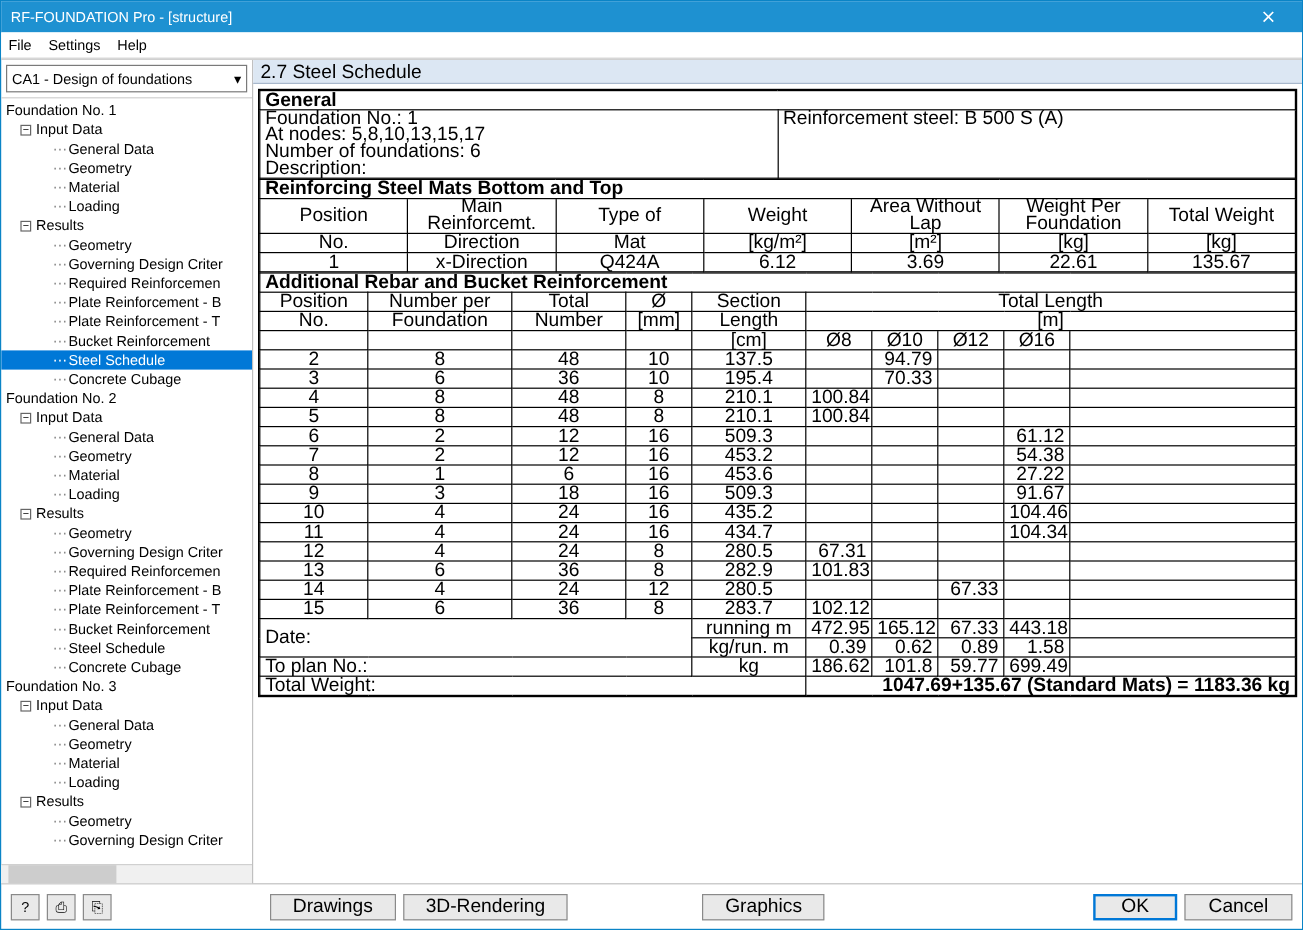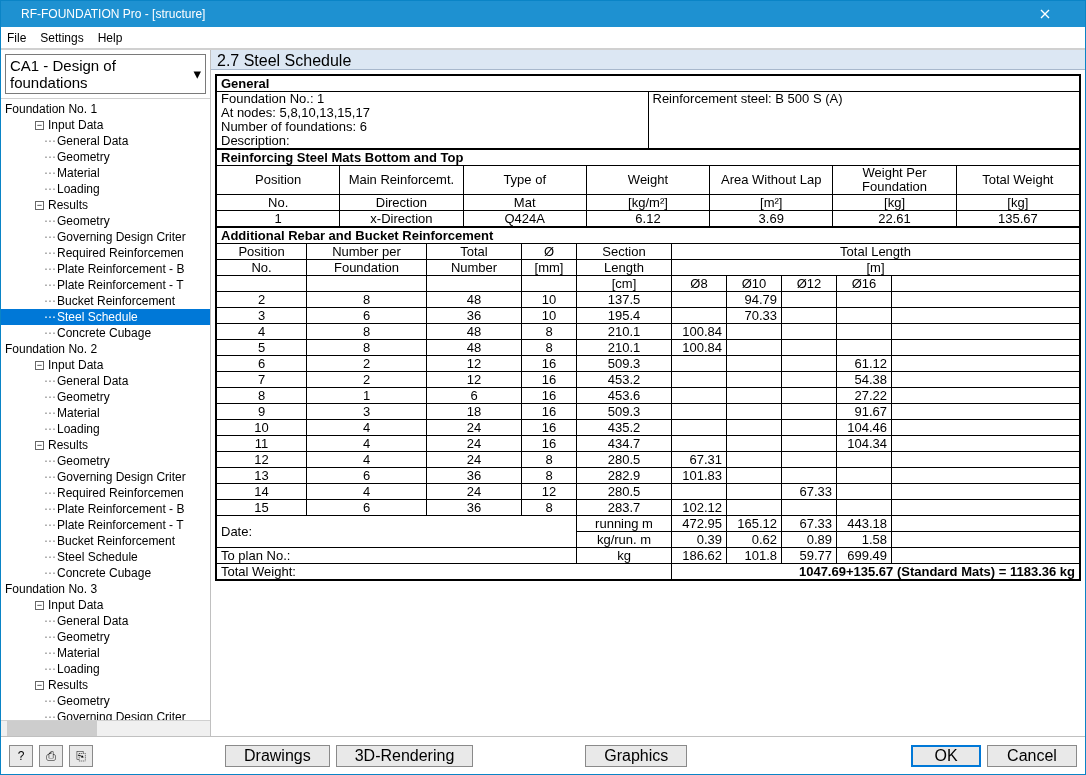--- a/index.html
+++ b/index.html
@@ -1,39 +1,39 @@
 <!DOCTYPE html>
 <html><head>
 <meta charset="utf-8">
 <style>
   * { box-sizing: border-box; }
   html, body { margin: 0; padding: 0; font-family: "Segoe UI", Tahoma, sans-serif; font-size: 12px; background: #fff; color: #000; }
   .window { width: 1086px; height: 775px; display: flex; flex-direction: column; border: 1px solid #0a84c6; }
-  .titlebar { height: 26px; background: #1e91d1; color: #fff; display: flex; align-items: center; padding: 0 20px; justify-content: space-between; }
+  .titlebar { height: 26px; background: #1e91d1; color: #fff; display: flex; align-items: center; padding: 0 8px; justify-content: space-between; }
   .titlebar .title { font-size: 12px; }
   .titlebar .close { width: 40px; height: 100%; display: flex; align-items: center; justify-content: center; cursor: pointer; }
   .menubar { height: 22px; background: #fff; border-bottom: 1px solid #d0d0d0; display: flex; align-items: center; padding: 0 6px; gap: 14px; }
   .menubar span { cursor: default; }
   .body { flex: 1; display: flex; border-top: 1px solid #d0d0d0; min-height: 0; }
   .left { width: 210px; display: flex; flex-direction: column; border-right: 1px solid #c0c0c0; }
-  .combo { margin: 4px; height: 40px; border: 1px solid #7a7a7a; display: flex; align-items: center; justify-content: space-between; padding: 0 4px; background: #fff; font-size: 15px; }
+  .combo { margin: 4px; height: 23px; border: 1px solid #7a7a7a; display: flex; align-items: center; justify-content: space-between; padding: 0 4px; background: #fff; font-size: 12px; }
   .tree { flex: 1; overflow: hidden; border-top: 1px solid #d0d0d0; font-size: 12px; line-height: 16px; padding-top: 2px; }
   .tree .row { white-space: nowrap; padding: 0 4px; cursor: default; }
   .tree .row.sel { background: #0078d7; color: #fff; }
   .tree .ind0 { padding-left: 4px; }
-  .tree .ind1 { padding-left: 34px; }
+  .tree .ind1 { padding-left: 16px; }
   .tree .ind2 { padding-left: 42px; }
   .tree .box { display: inline-block; width: 9px; height: 9px; border: 1px solid #666; text-align: center; line-height: 7px; font-size: 9px; margin-right: 4px; vertical-align: middle; }
   .tree .dash { display: inline-block; width: 14px; text-align: center; color: #888; }
   .hscroll { height: 16px; background: #f0f0f0; border-top: 1px solid #d0d0d0; position: relative; }
   .hscroll .thumb { position: absolute; height: 100%; background: #cdcdcd; }
   .right { flex: 1; display: flex; flex-direction: column; min-width: 0; }
   .pane-title { height: 20px; background: #dce7f3; border-bottom: 1px solid #a8b8cc; padding: 2px 6px; font-size: 16px; }
   .content { flex: 1; padding: 4px; overflow: hidden; }
-  .report { border: 1px solid #000; font-size: 13px; }
+  .report { border: 1px solid #000; font-size: 16px; }
   .report table { border-collapse: collapse; width: 100%; table-layout: fixed; }
   .report td, .report th { border: 1px solid #000; padding: 0 4px; font-weight: normal; height: 16px; line-height: 14px; vertical-align: middle; }
   .report .sec { font-weight: bold; background: #fff; }
   .report .hdr td { text-align: center; }
   .report .num { text-align: right; }
   .report .ctr { text-align: center; }
   .footer { height: 38px; border-top: 1px solid #c0c0c0; display: flex; align-items: center; padding: 0 8px; gap: 6px; }
   .footer .spacer { flex: 1; }
   .btn { height: 22px; padding: 0 18px; border: 1px solid #8a8a8a; background: #e9e9e9; font-size: 16px; cursor: pointer; display: inline-flex; align-items: center; justify-content: center; }
   .btn.primary { border: 2px solid #0078d7; background: #e9e9e9; }

